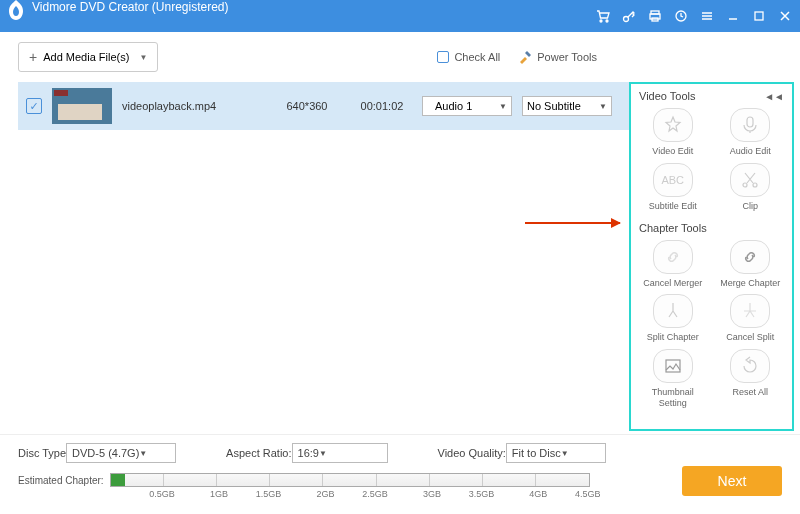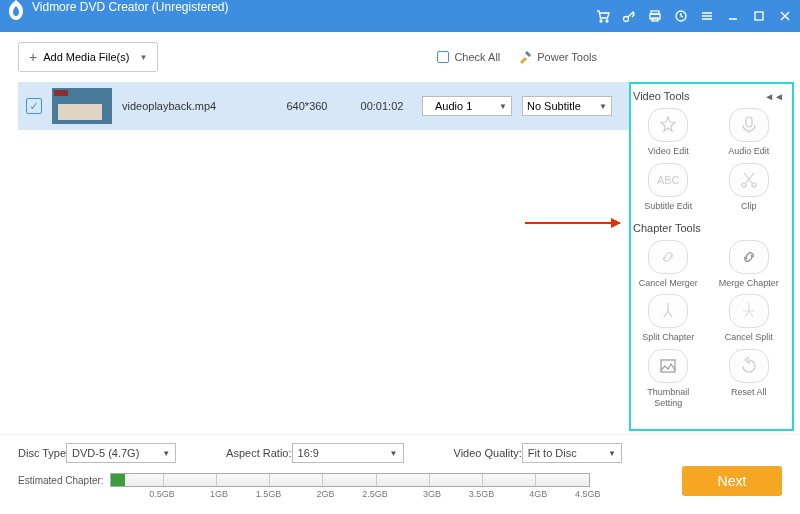--- a/index.html
+++ b/index.html
@@ -34,32 +34,32 @@
 .dropdown .dv { flex: 1; }
 .dropdown .dc { font-size: 8px; color: #555; }
 .audio-dd { width: 90px; padding-left: 12px; }
 .sub-dd { width: 90px; }
 .row-end { margin-left: auto; display: flex; flex-direction: column; align-items: center; gap: 1px; font-size: 9px; color: #888; }
 .row-x { color: #c0392b; font-size: 11px; cursor: pointer; }
 
 .arrow { position: absolute; top: 140px; left: 525px; width: 95px; height: 2px; background: #d30; }
 .arrow::after { content: ''; position: absolute; right: -1px; top: -4px; border-left: 10px solid #d30; border-top: 5px solid transparent; border-bottom: 5px solid transparent; }
 
-.side-panel { position: absolute; top: 0; right: 6px; width: 165px; border: 2px solid #2ad8d0; padding: 6px 8px 10px 2px; background: #fff; }
+.side-panel { position: absolute; top: 0; right: 6px; width: 165px; border: 2px solid #2ad8d0; padding: 6px 8px 10px 8px; background: #fff; }
 .panel-title { font-size: 11px; color: #444; margin-bottom: 6px; display: flex; justify-content: space-between; align-items: center; }
 .panel-collapse { font-size: 10px; color: #666; }
 .tool-grid { display: grid; grid-template-columns: 1fr 1fr; gap: 6px 10px; margin-bottom: 10px; }
 .tool-item { display: flex; flex-direction: column; align-items: center; gap: 4px; }
 .tool-icon { width: 40px; height: 34px; border: 1px solid #ddd; border-radius: 14px; display: flex; align-items: center; justify-content: center; color: #bbb; background: #fdfdfd; }
 .tool-label { font-size: 9px; color: #666; text-align: center; line-height: 1.2; }
 .section2 { margin-top: 4px; }
 
 .bottom { position: absolute; bottom: 0; left: 0; right: 0; height: 80px; padding: 8px 18px; border-top: 1px solid #eee; }
 .bottom-row1 { display: flex; align-items: center; gap: 0; font-size: 11px; color: #444; }
-.bdd { border: 1px solid #bbb; padding: 2px 5px; height: 20px; display: flex; align-items: center; justify-content: space-between; font-size: 11px; background: #fff; }
+.bdd { border: 1px solid #bbb; padding: 2px 5px; height: 20px; display: flex; align-items: center; font-size: 11px; background: #fff; }
 .bdd .dc { font-size: 8px; color: #555; }
 .capacity-row { display: flex; align-items: center; gap: 6px; margin-top: 10px; font-size: 10px; color: #555; }
 .cap-bar { flex: 1; height: 14px; border: 1px solid #aaa; position: relative; background: linear-gradient(#f8f8f8,#eee); max-width: 480px; }
 .cap-fill { position: absolute; left: 0; top: 0; bottom: 0; width: 3%; background: #3d9c3d; }
 .cap-ticks { position: absolute; inset: 0; display: flex; }
 .cap-tick { flex: 1; border-right: 1px solid #ccc; position: relative; }
 .cap-tick:last-child { border-right: none; }
 .cap-tick span { position: absolute; top: 15px; right: -12px; font-size: 9px; color: #777; }
 .next-btn { position: absolute; right: 18px; bottom: 18px; width: 100px; height: 30px; background: #f5a623; color: #fff; border: none; border-radius: 3px; font-size: 14px; cursor: pointer; }
 </style>
@@ -265,21 +265,21 @@
 </div>
 
 <div class="bottom">
   <div class="bottom-row1">
     <span>Disc Type</span>
     <div class="bdd" style="width:110px">
       <span>DVD-5 (4.7G)</span>
         <span class="dc">▼</span>
     </div>
     <span style="margin-left:50px">Aspect Ratio:</span>
-    <div class="bdd" style="width:112px">
+    <div class="bdd" style="width:96px">
       <span>16:9</span>
         <span class="dc">▼</span>
     </div>
     <span style="margin-left:50px">Video Quality:</span>
     <div class="bdd" style="width:100px">
       <span>Fit to Disc</span>
         <span class="dc">▼</span>
     </div>
   </div>
   <div class="capacity-row">

